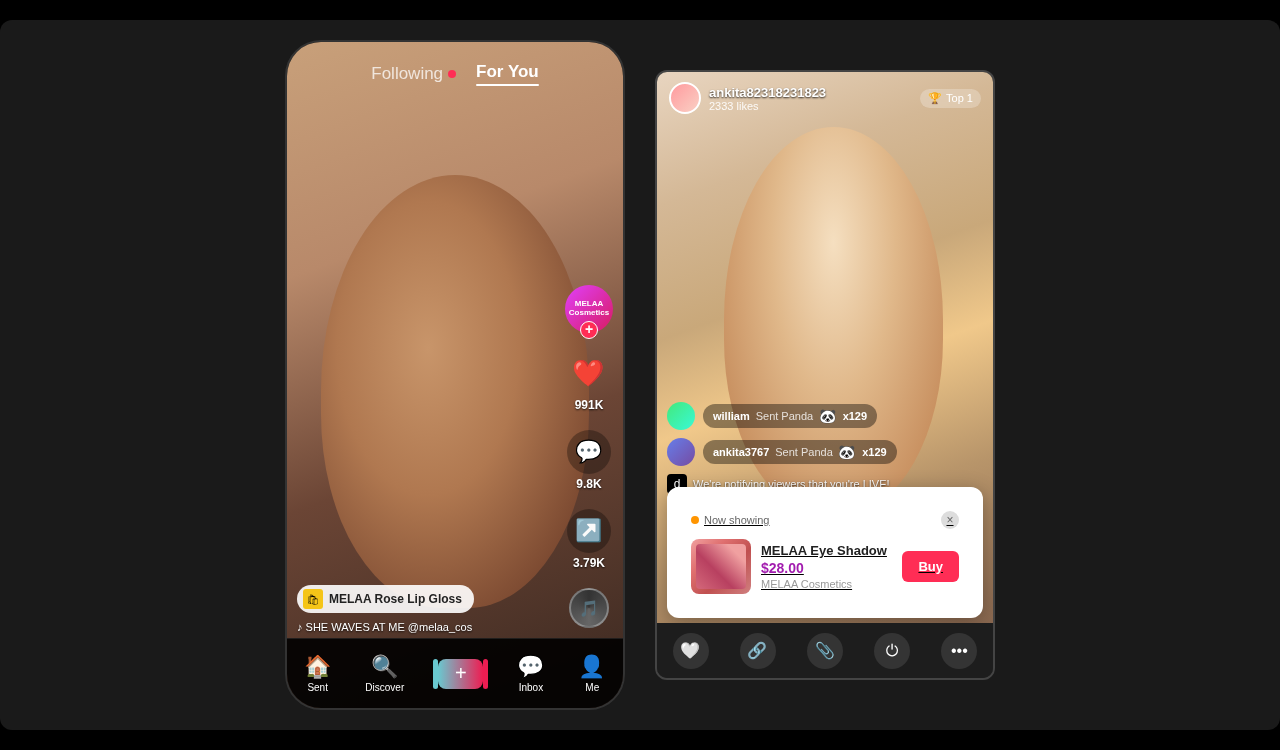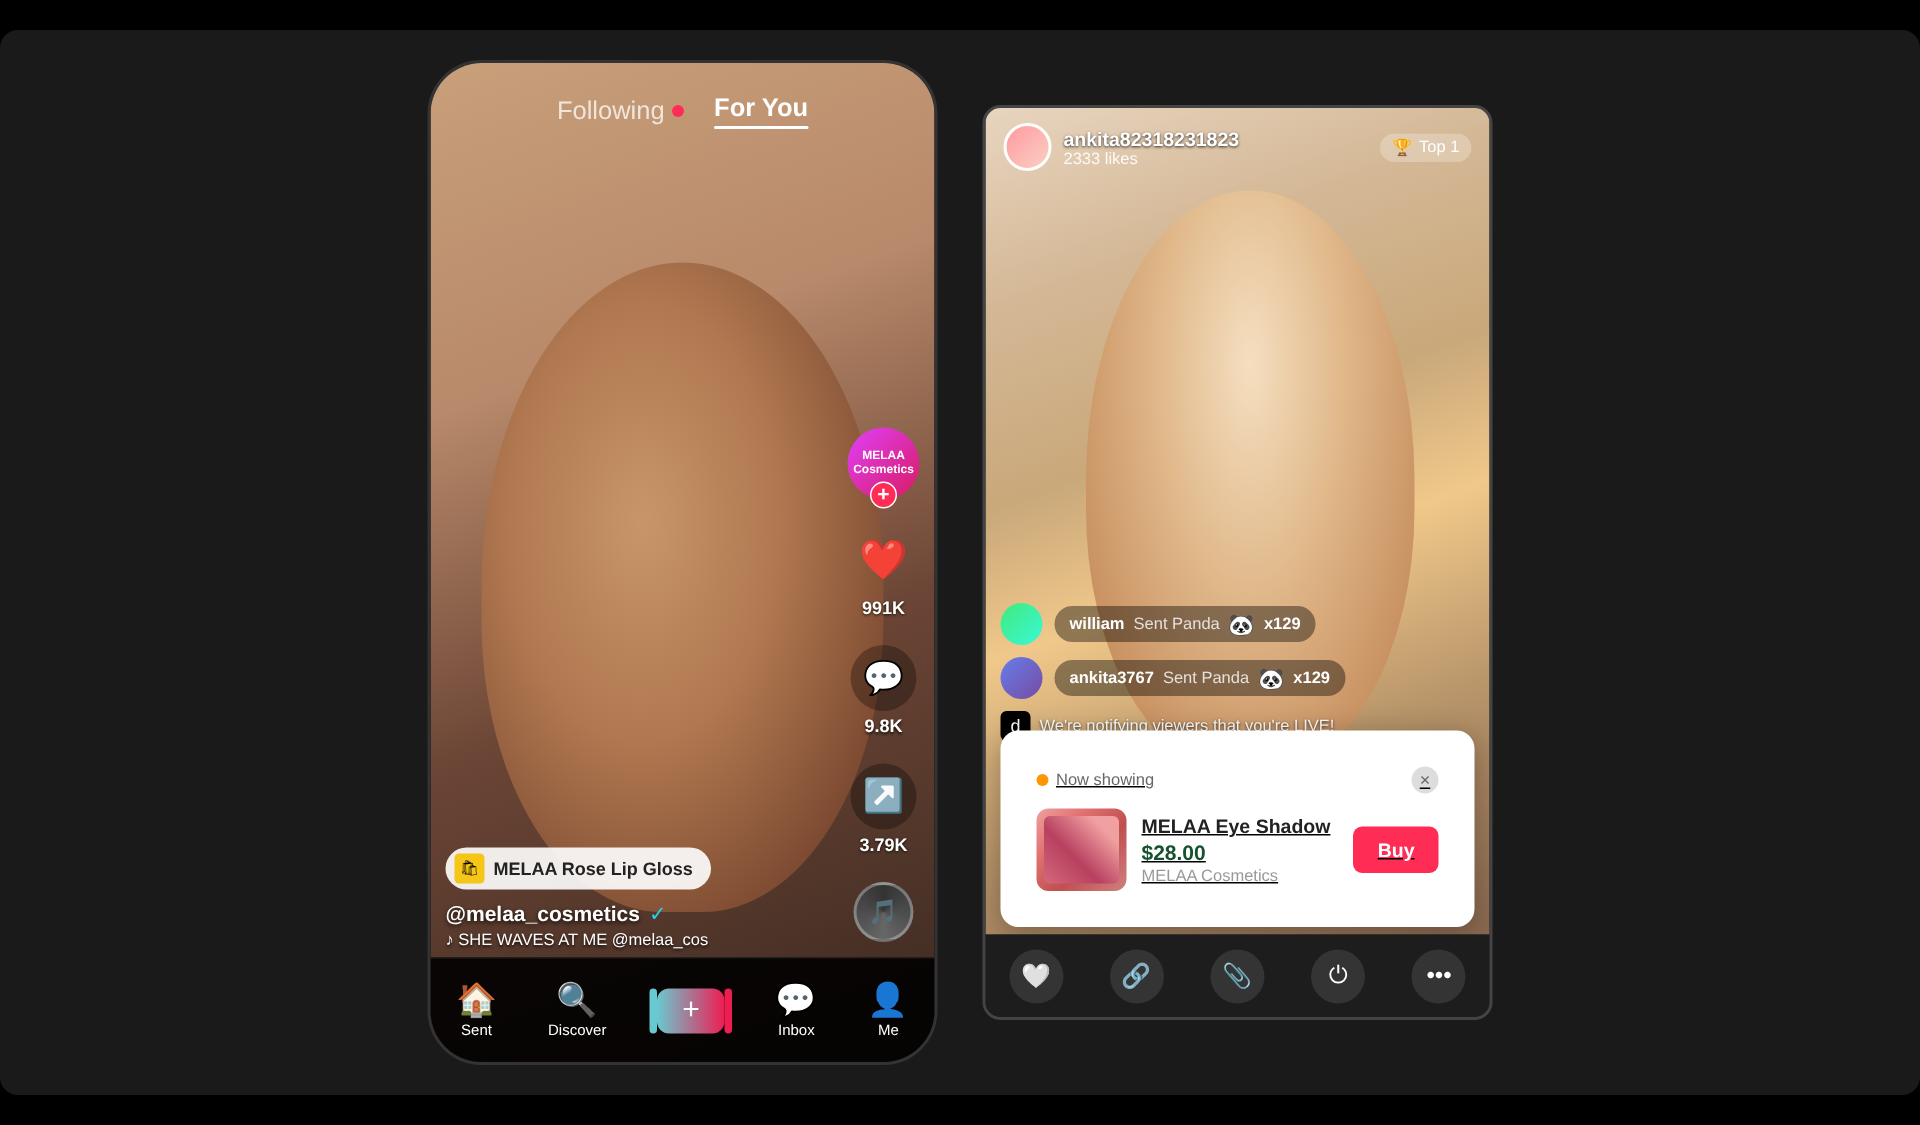--- a/index.html
+++ b/index.html
@@ -432,21 +432,21 @@
     }
     .product-img::before {
       content: '';
       position: absolute;
       top: 5px; left: 5px; right: 5px; bottom: 5px;
       background: linear-gradient(45deg, #d4687a 0%, #b84060 40%, #f0a0a0 80%);
       border-radius: 4px;
     }
     .product-info { flex: 1; }
     .product-title { font-size: 13px; font-weight: 600; color: #222; margin-bottom: 2px; }
-    .product-price { font-size: 14px; font-weight: 700; color: #14532d; margin-bottom: 2px; }
+    .product-price { font-size: 14px; font-weight: 700; color: #a21caf; margin-bottom: 2px; }
     .product-brand { font-size: 11px; color: #999; }
     .buy-btn {
       background: #ff2d55;
       color: #fff;
       border: none;
       border-radius: 6px;
       padding: 8px 16px;
       font-size: 13px;
       font-weight: 600;
       cursor: pointer;
@@ -518,24 +518,20 @@
 
       <div class="action-btn">
         <div class="music-disc" style="font-size:16px;">🎵</div>
       </div>
     </div>
 
     <div class="left-bottom-info">
       <div class="product-pill">
         <div class="product-icon">🛍</div>
         <span class="product-name">MELAA Rose Lip Gloss</span>
-      </div>
-      <div class="username-row">
-        <span class="username">@melaa_cosmetics</span>
-        <span class="verified-badge">✓</span>
       </div>
       <div class="music-text">♪ SHE WAVES AT ME @melaa_cos</div>
     </div>
 
     <div class="bottom-nav">
       <div class="nav-item active">
         <span class="nav-icon">🏠</span>
         <span class="nav-label">Sent</span>
       </div>
       <div class="nav-item">

